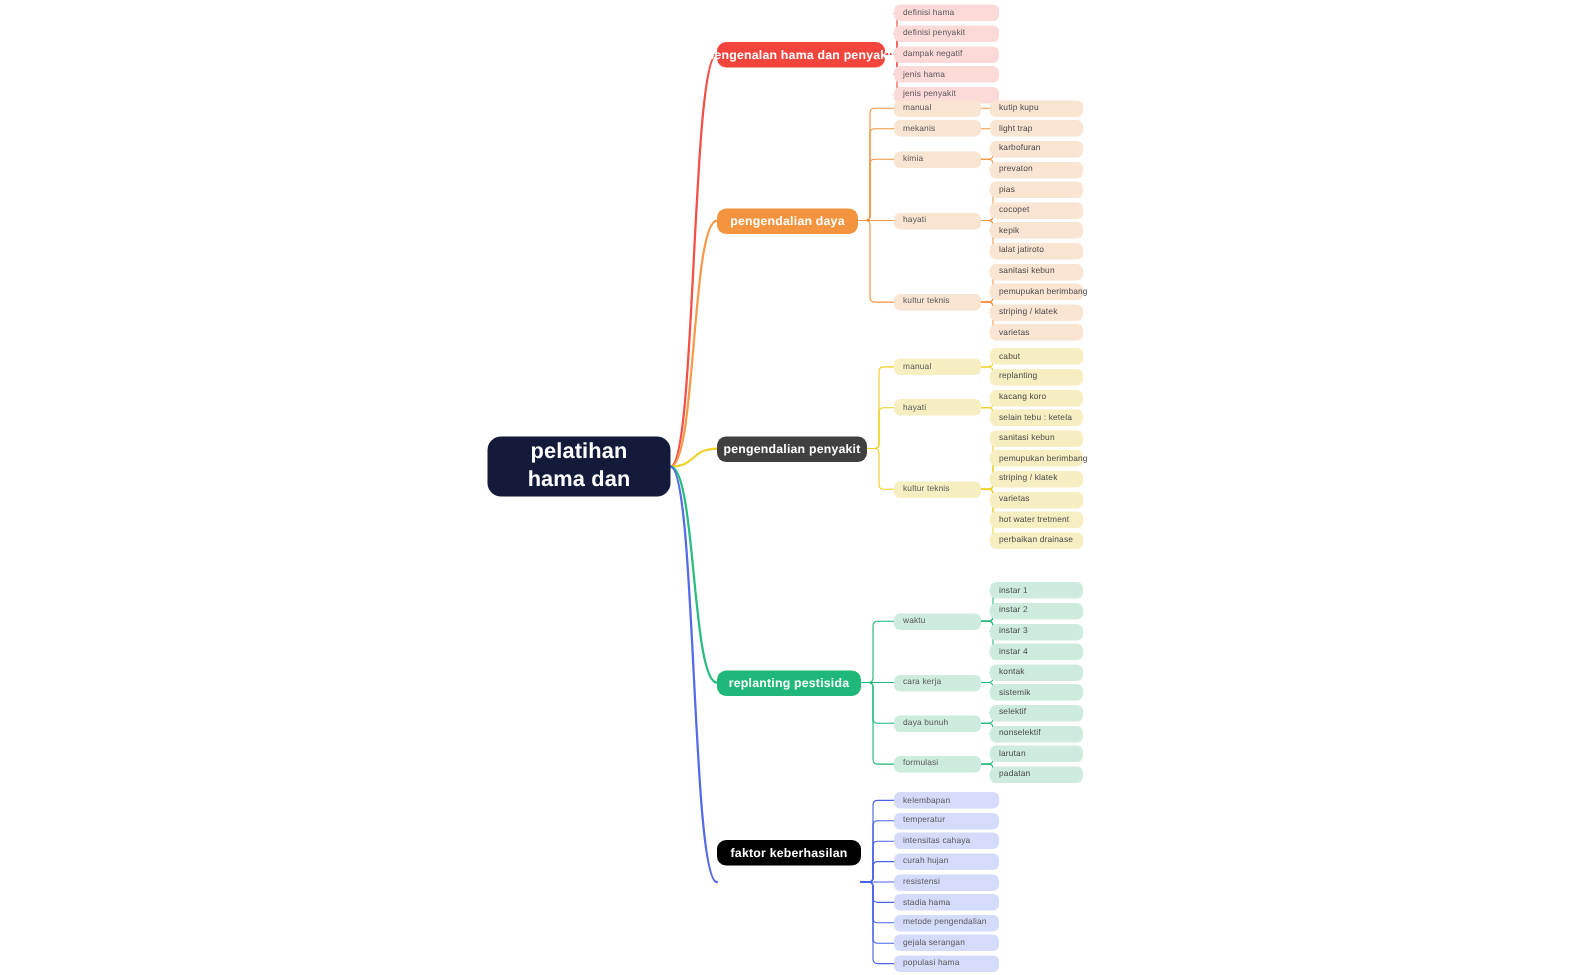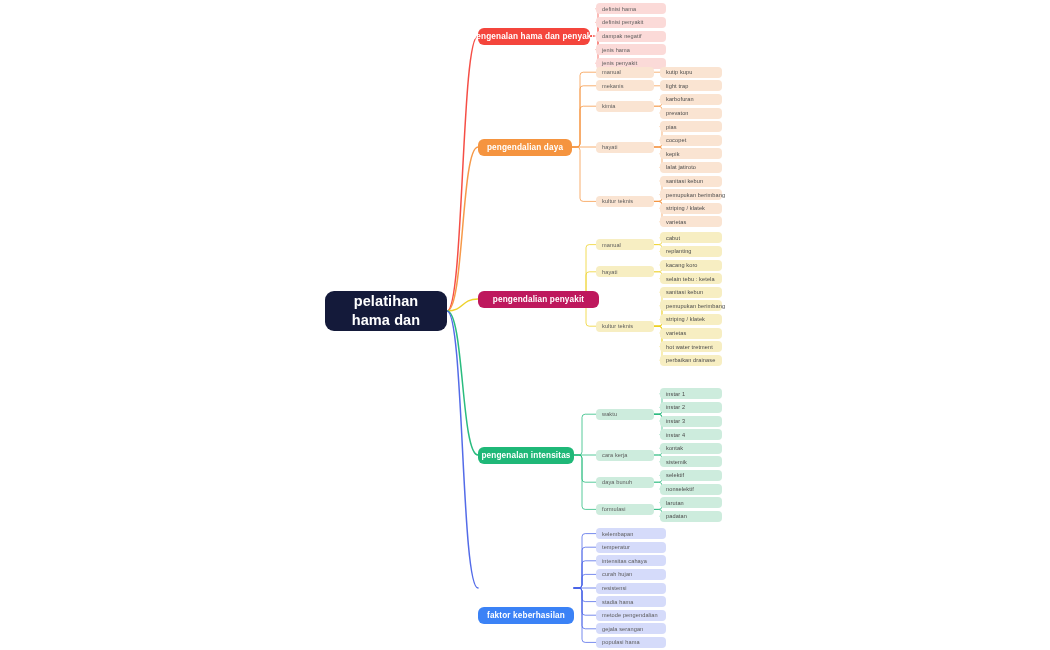--- a/index.html
+++ b/index.html
@@ -205,21 +205,21 @@
       </div>
       <div class="node sub" style="left: 660px; top: 189.1px; width: 62px; height: 11px; background: rgb(250, 228, 210);">
         <span>pemupukan berimbang</span>
       </div>
       <div class="node sub" style="left: 660px; top: 202.7px; width: 62px; height: 11px; background: rgb(250, 228, 210);">
         <span>striping / klatek</span>
       </div>
       <div class="node sub" style="left: 660px; top: 216.3px; width: 62px; height: 11px; background: rgb(250, 228, 210);">
         <span>varietas</span>
       </div>
-      <div class="node main" style="left: 478px; top: 290.5px; width: 121px; height: 17px; background: #be185d; color: rgb(255, 255, 255);">
+      <div class="node main" style="left: 478px; top: 290.5px; width: 100px; height: 17px; background: #404040; color: rgb(255, 255, 255);">
         <span>pengendalian penyakit</span>
       </div>
       <div class="node sub lvl2" style="left: 596px; top: 239.1px; width: 58px; height: 11px; background: rgb(247, 238, 194);">
         <span>manual</span>
       </div>
       <div class="node sub" style="left: 660px; top: 232.3px; width: 62px; height: 11px; background: rgb(247, 238, 194);">
         <span>cabut</span>
       </div>
       <div class="node sub" style="left: 660px; top: 245.9px; width: 62px; height: 11px; background: rgb(247, 238, 194);">
         <span>replanting</span>
@@ -248,21 +248,21 @@
       <div class="node sub" style="left: 660px; top: 327.5px; width: 62px; height: 11px; background: rgb(247, 238, 194);">
         <span>varietas</span>
       </div>
       <div class="node sub" style="left: 660px; top: 341.1px; width: 62px; height: 11px; background: rgb(247, 238, 194);">
         <span>hot water tretment</span>
       </div>
       <div class="node sub" style="left: 660px; top: 354.7px; width: 62px; height: 11px; background: rgb(247, 238, 194);">
         <span>perbaikan drainase</span>
       </div>
       <div class="node main" style="left: 478px; top: 446.5px; width: 96px; height: 17px; background: rgb(31, 184, 120); color: rgb(255, 255, 255);">
-        <span>pengenalan intensitas</span>
+        <span>replanting pestisida</span>
       </div>
       <div class="node sub lvl2" style="left: 596px; top: 408.7px; width: 58px; height: 11px; background: rgb(205, 236, 221);">
         <span>waktu</span>
       </div>
       <div class="node sub" style="left: 660px; top: 388.3px; width: 62px; height: 11px; background: rgb(205, 236, 221);">
         <span>instar 1</span>
       </div>
       <div class="node sub" style="left: 660px; top: 401.9px; width: 62px; height: 11px; background: rgb(205, 236, 221);">
         <span>instar 2</span>
       </div>
@@ -292,21 +292,21 @@
       </div>
       <div class="node sub lvl2" style="left: 596px; top: 503.9px; width: 58px; height: 11px; background: rgb(205, 236, 221);">
         <span>formulasi</span>
       </div>
       <div class="node sub" style="left: 660px; top: 497.1px; width: 62px; height: 11px; background: rgb(205, 236, 221);">
         <span>larutan</span>
       </div>
       <div class="node sub" style="left: 660px; top: 510.7px; width: 62px; height: 11px; background: rgb(205, 236, 221);">
         <span>padatan</span>
       </div>
-      <div class="node main" style="left: 478px; top: 607px; width: 96px; height: 17px; background: #3b82f6; color: rgb(255, 255, 255);">
+      <div class="node main" style="left: 478px; top: 560px; width: 96px; height: 17px; background: #000000; color: rgb(255, 255, 255);">
         <span>faktor keberhasilan</span>
       </div>
       <div class="node sub lvl2" style="left: 596px; top: 528.1px; width: 70px; height: 11px; background: rgb(213, 219, 250);">
         <span>kelembapan</span>
       </div>
       <div class="node sub lvl2" style="left: 596px; top: 541.7px; width: 70px; height: 11px; background: rgb(213, 219, 250);">
         <span>temperatur</span>
       </div>
       <div class="node sub lvl2" style="left: 596px; top: 555.3px; width: 70px; height: 11px; background: rgb(213, 219, 250);">
         <span>intensitas cahaya</span>

